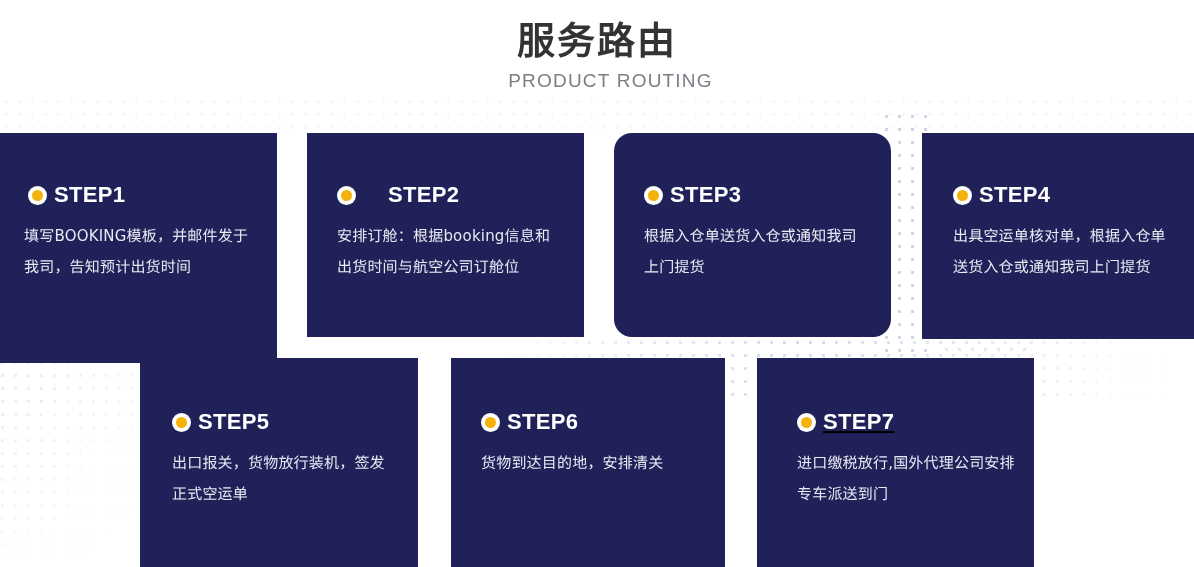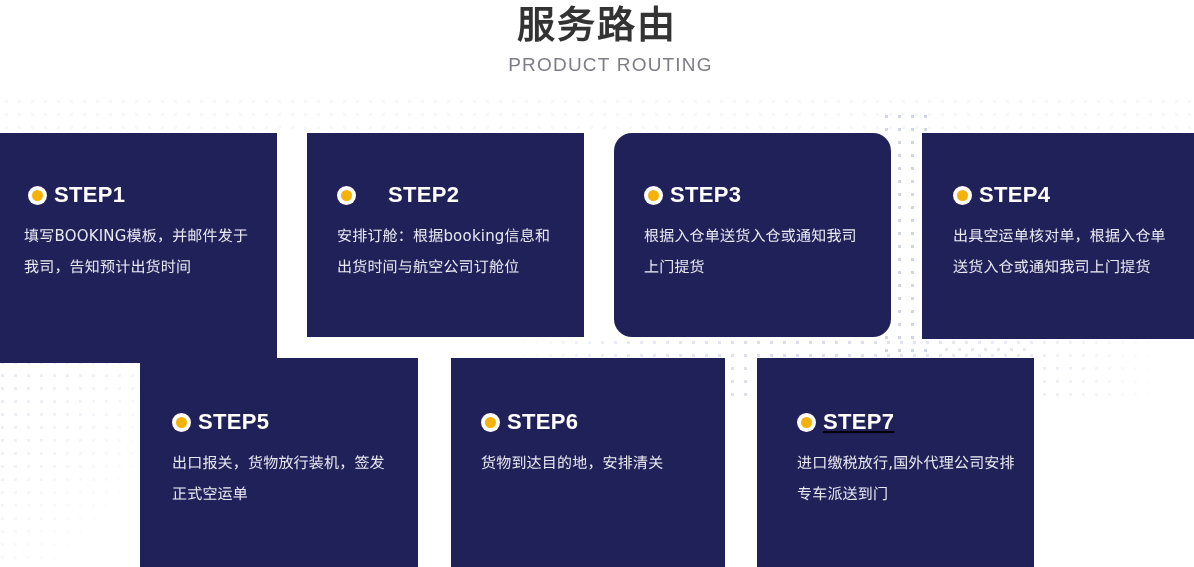--- a/index.html
+++ b/index.html
@@ -68,21 +68,21 @@
   .header {
     position: absolute;
     top: 0;
     left: 0;
     width: 1194px;
     text-align: center;
     z-index: 2;
   }
   .title-cn {
     margin: 0;
-    padding-top: 2px;
+    padding-top: 18px;
     font-size: 38px;
     line-height: 46px;
     font-weight: bold;
     letter-spacing: 2px;
     color: #333333;
     font-family: "DejaVu Sans", "Liberation Sans", sans-serif;
   }
   .title-en {
     margin: 0;
     padding-top: 6px;

